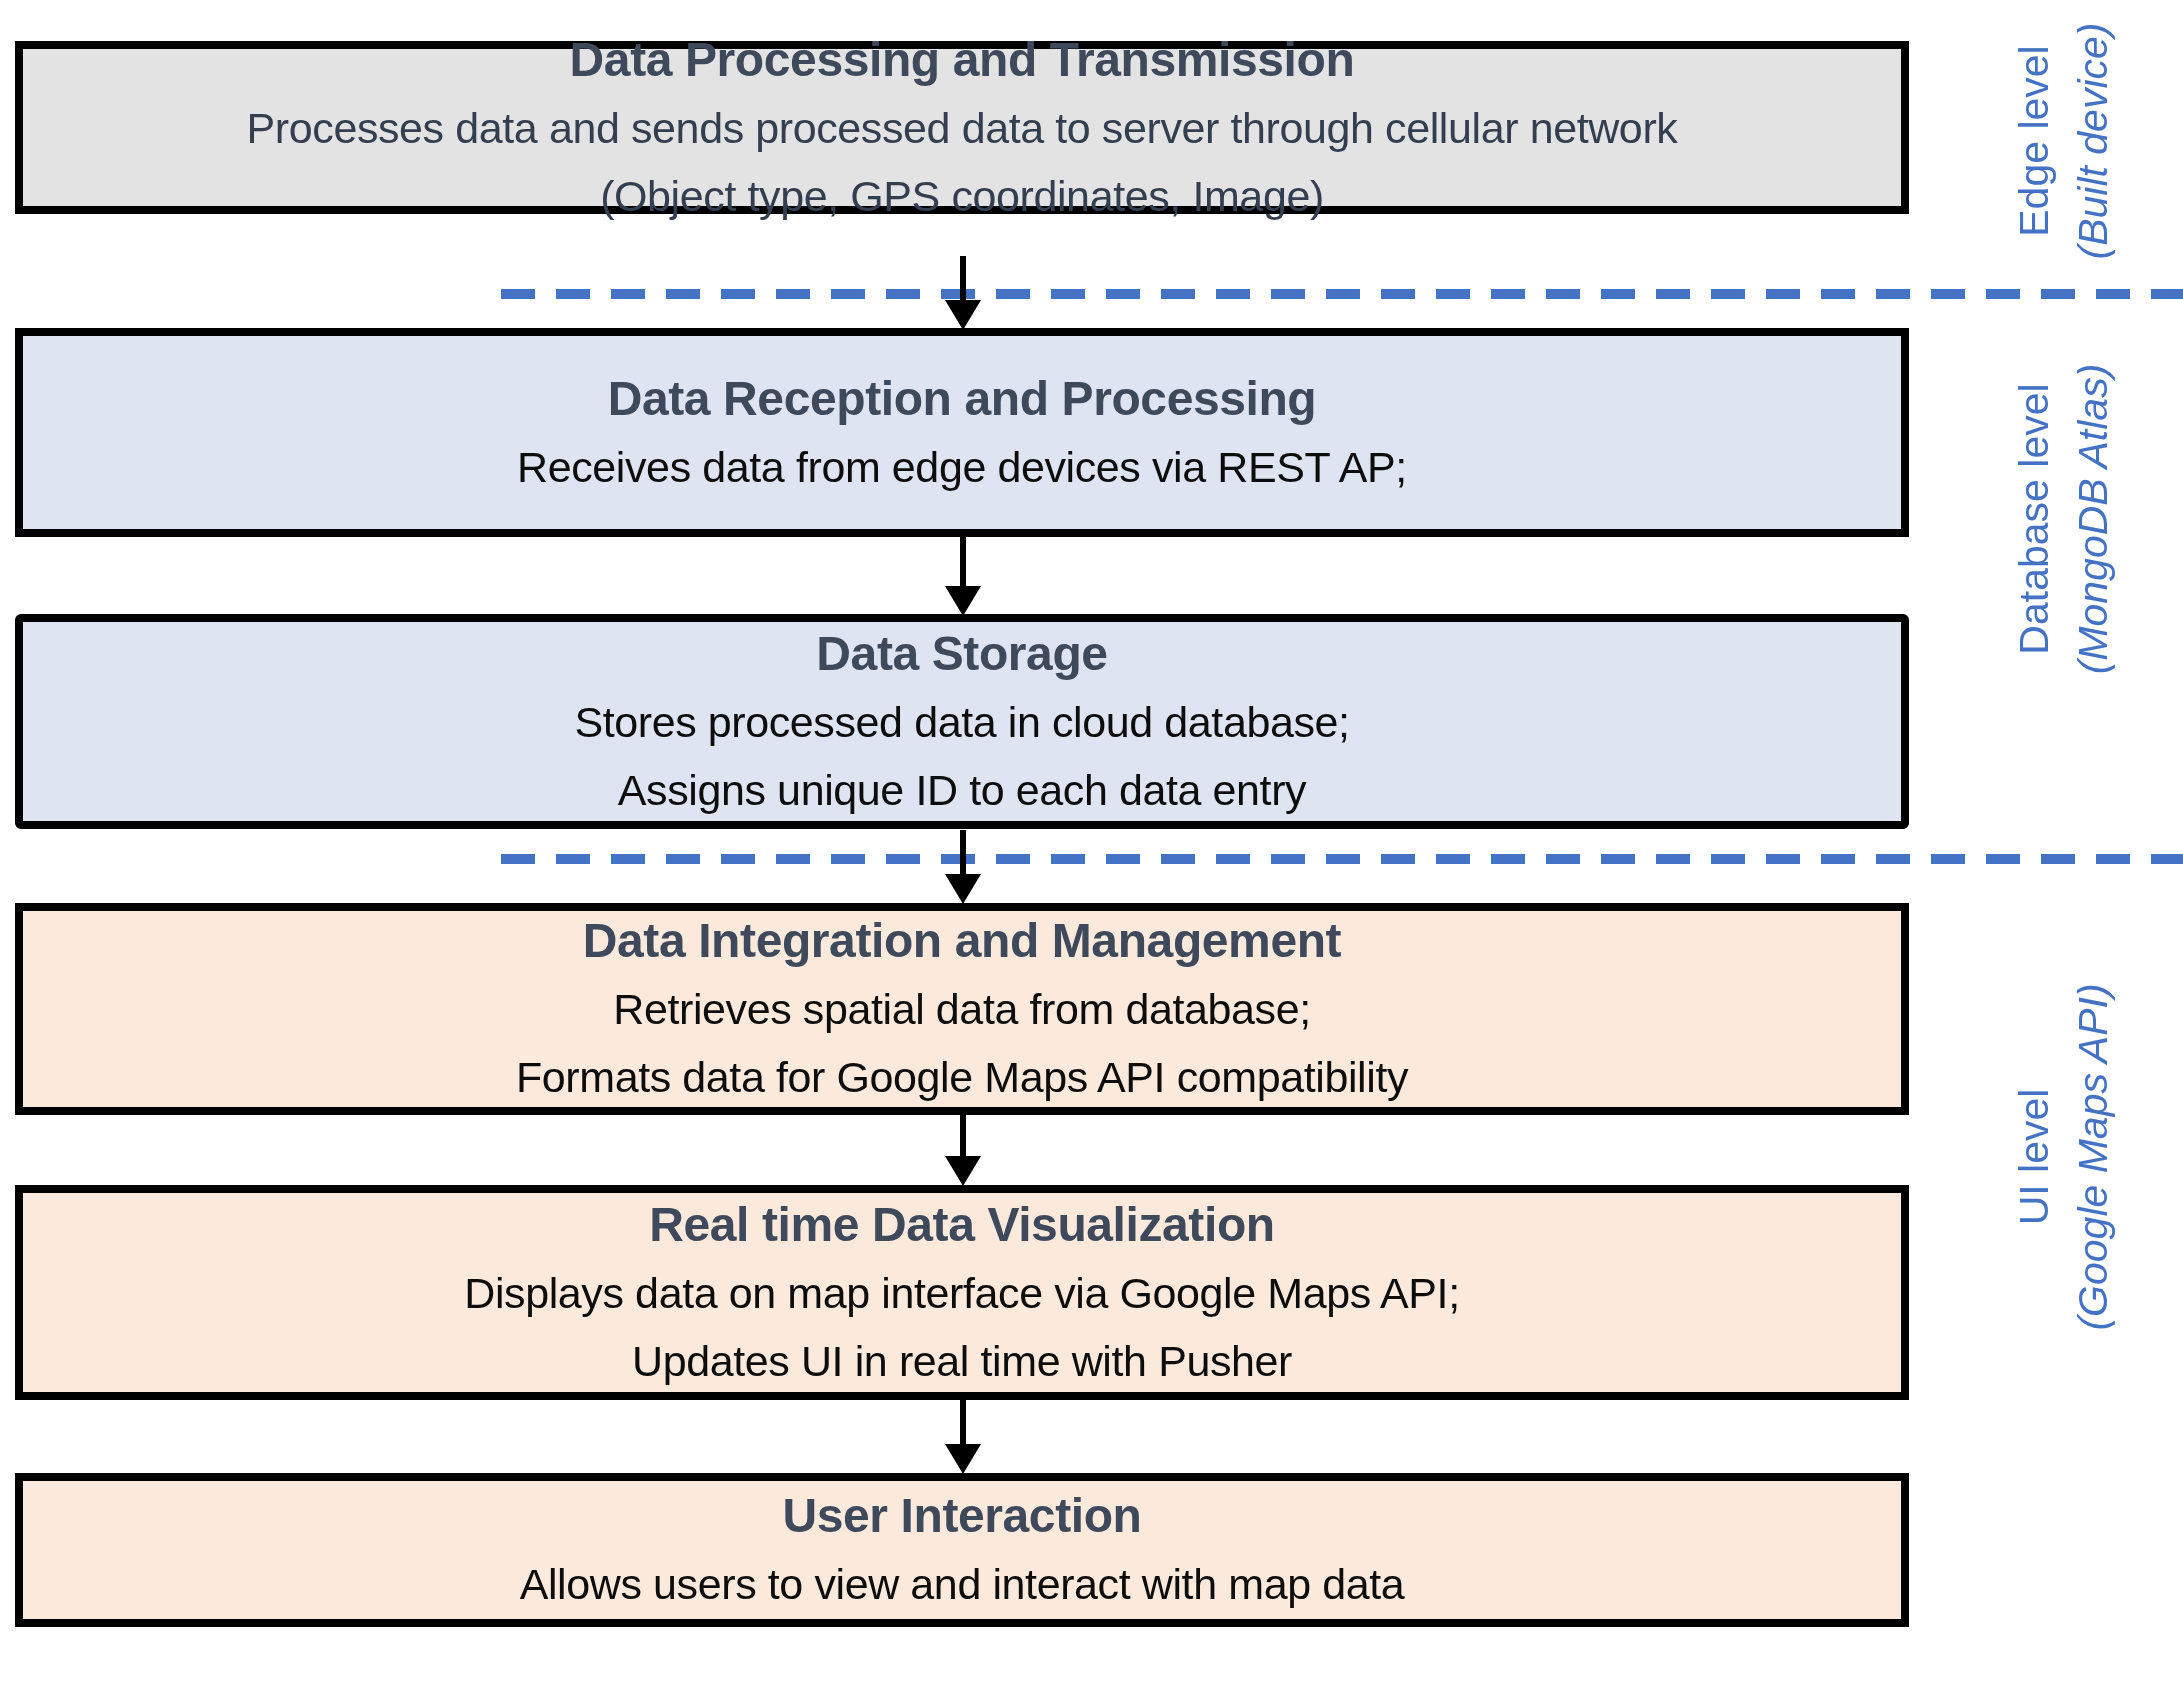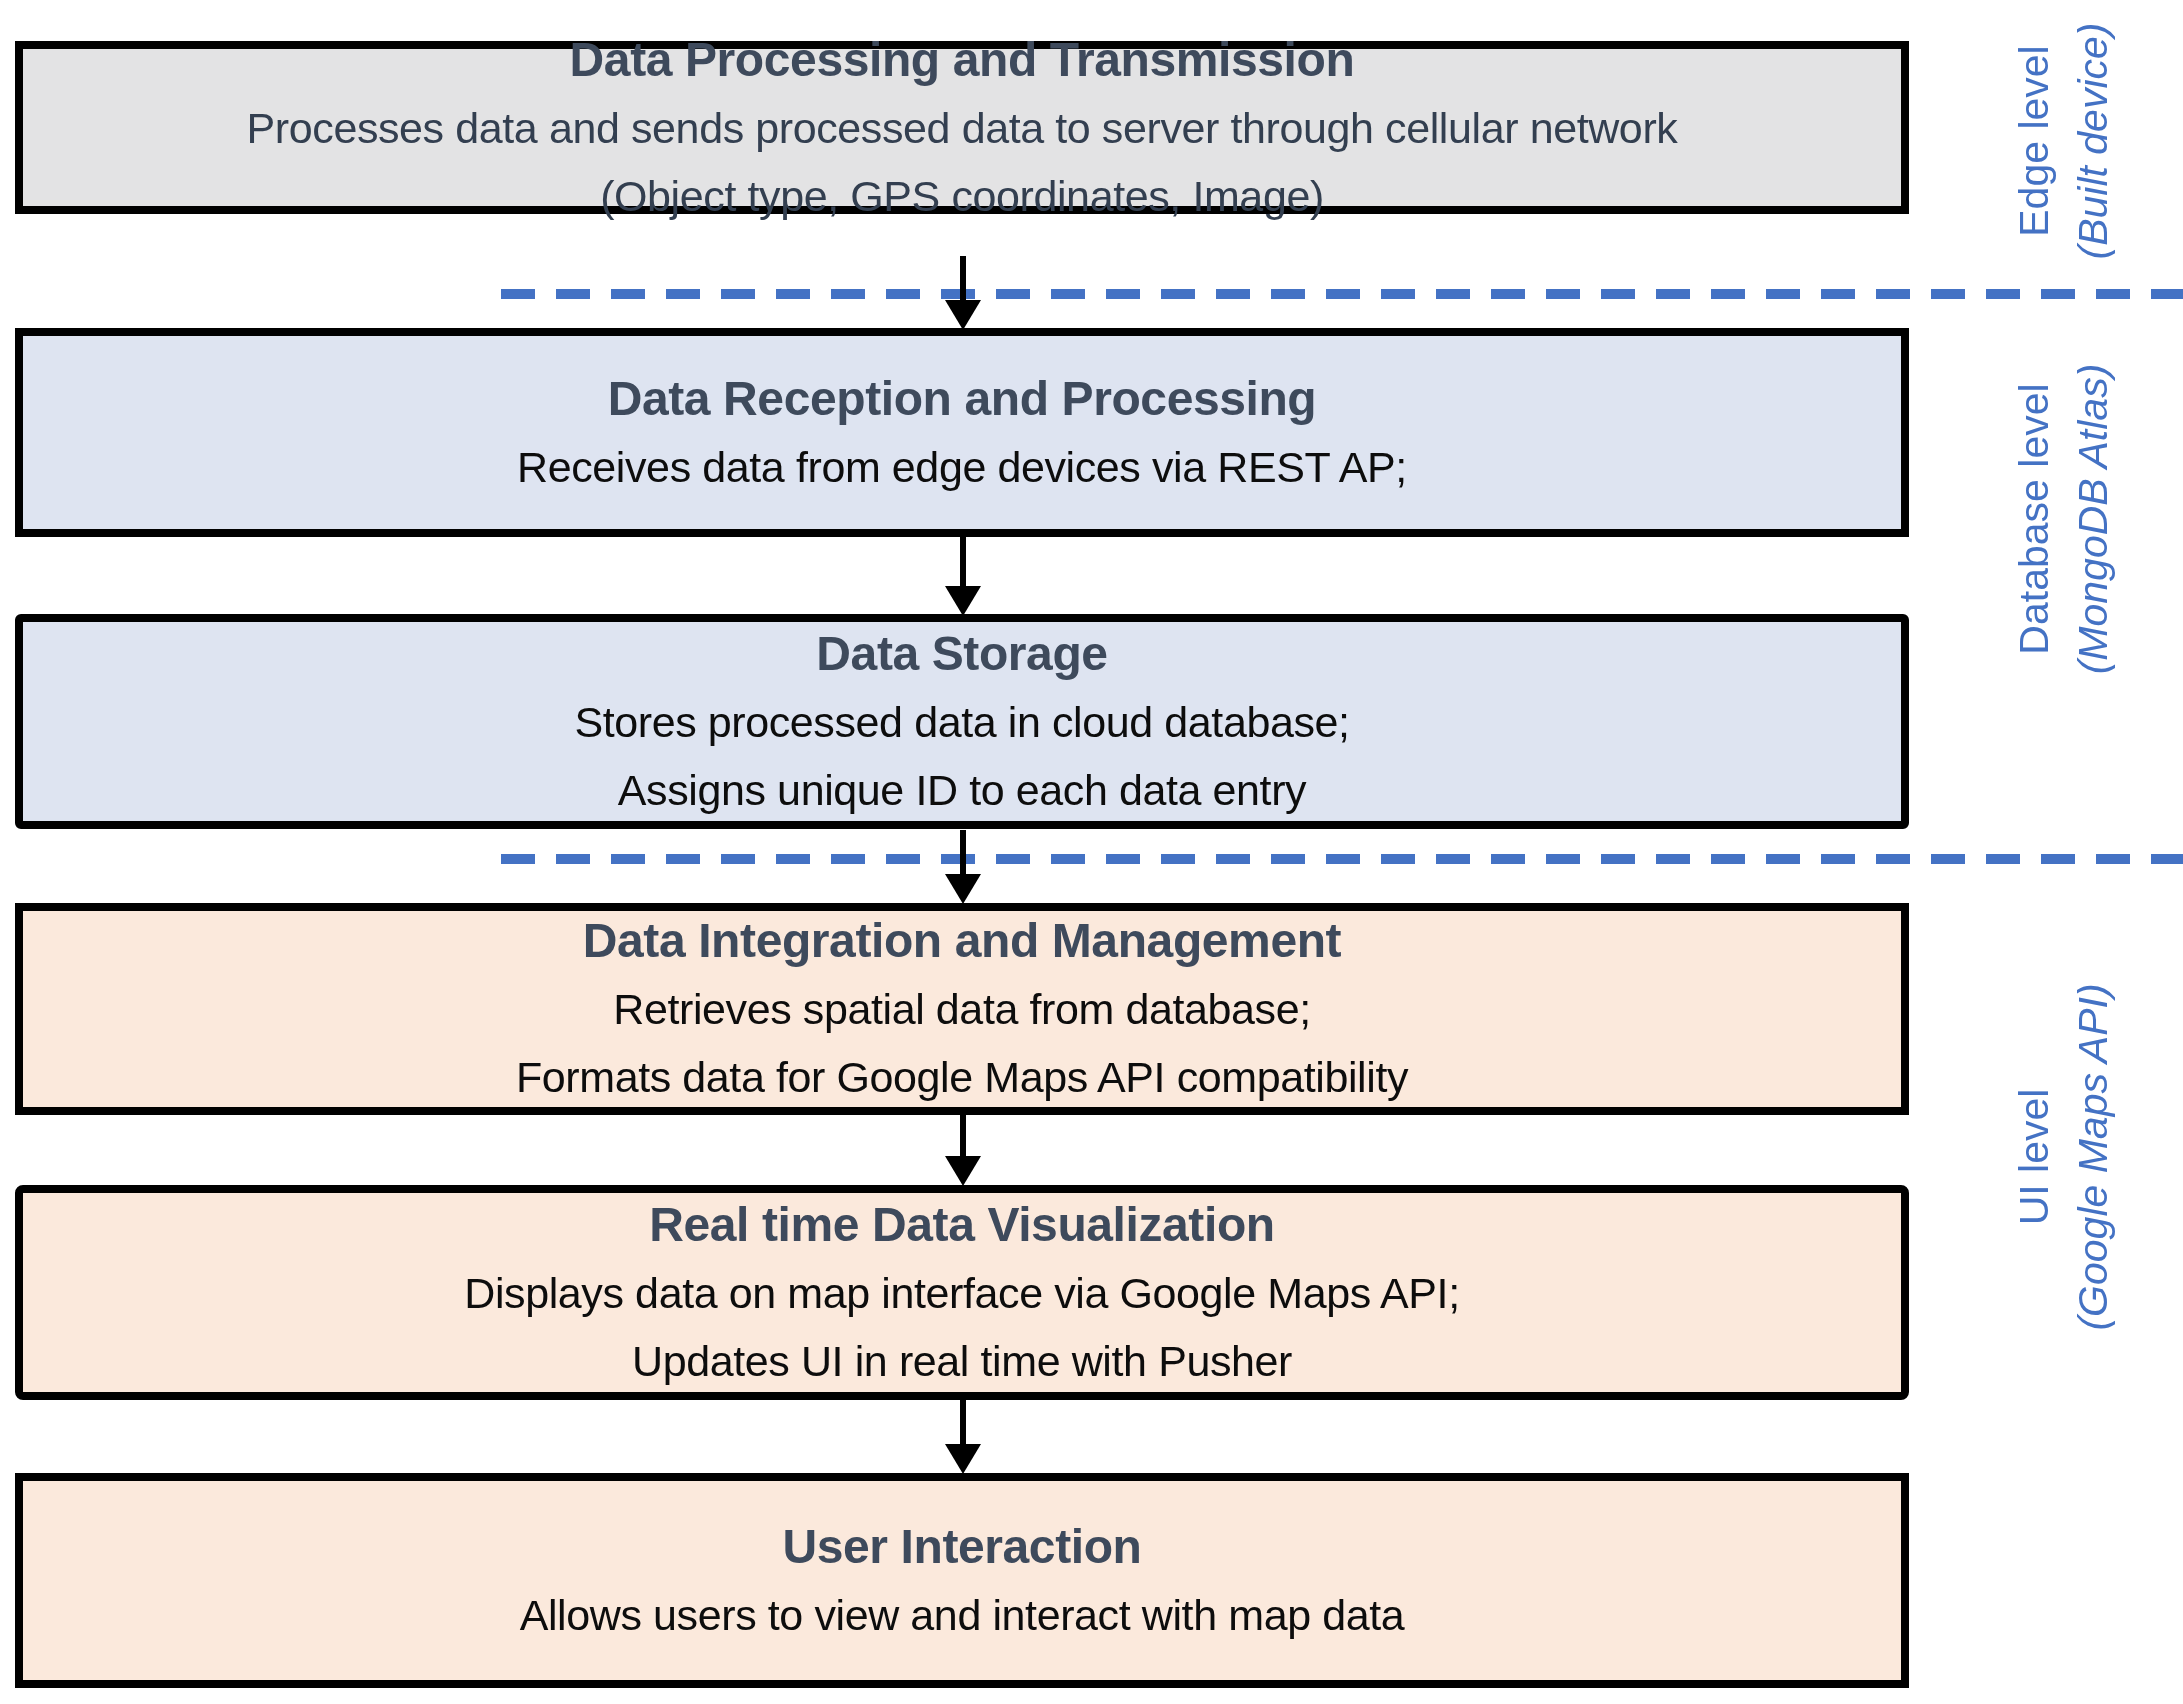--- a/index.html
+++ b/index.html
@@ -21,22 +21,22 @@
     border: 8.2px solid var(--box-border);
     display: flex;
     flex-direction: column;
     justify-content: center;
     padding: 0 22px;
   }
   #box1 { top: 41px;   height: 173px; background: var(--edge-fill); justify-content: center; }
   #box2 { top: 328px;  height: 209px; background: var(--database-fill); }
   #box3 { top: 614px;  height: 215px; background: var(--database-fill); border-radius: 6px; }
   #box4 { top: 903px; height: 212px; background: var(--ui-fill); }
-  #box5 { top: 1185px; height: 215px; background: var(--ui-fill); border-radius: 8px; }
-  #box6 { top: 1473px; height: 215px; background: var(--ui-fill); }
+  #box5 { top: 1185px; height: 215px; background: var(--ui-fill); }
+  #box6 { top: 1473px; height: 154px; background: var(--ui-fill); }
 
   .box-title {
     font-size: 48px;
     font-weight: bold;
     color: var(--title-text);
     line-height: 68px;
     text-align: center;
     white-space: nowrap;
     letter-spacing: -0.4px;
   }

